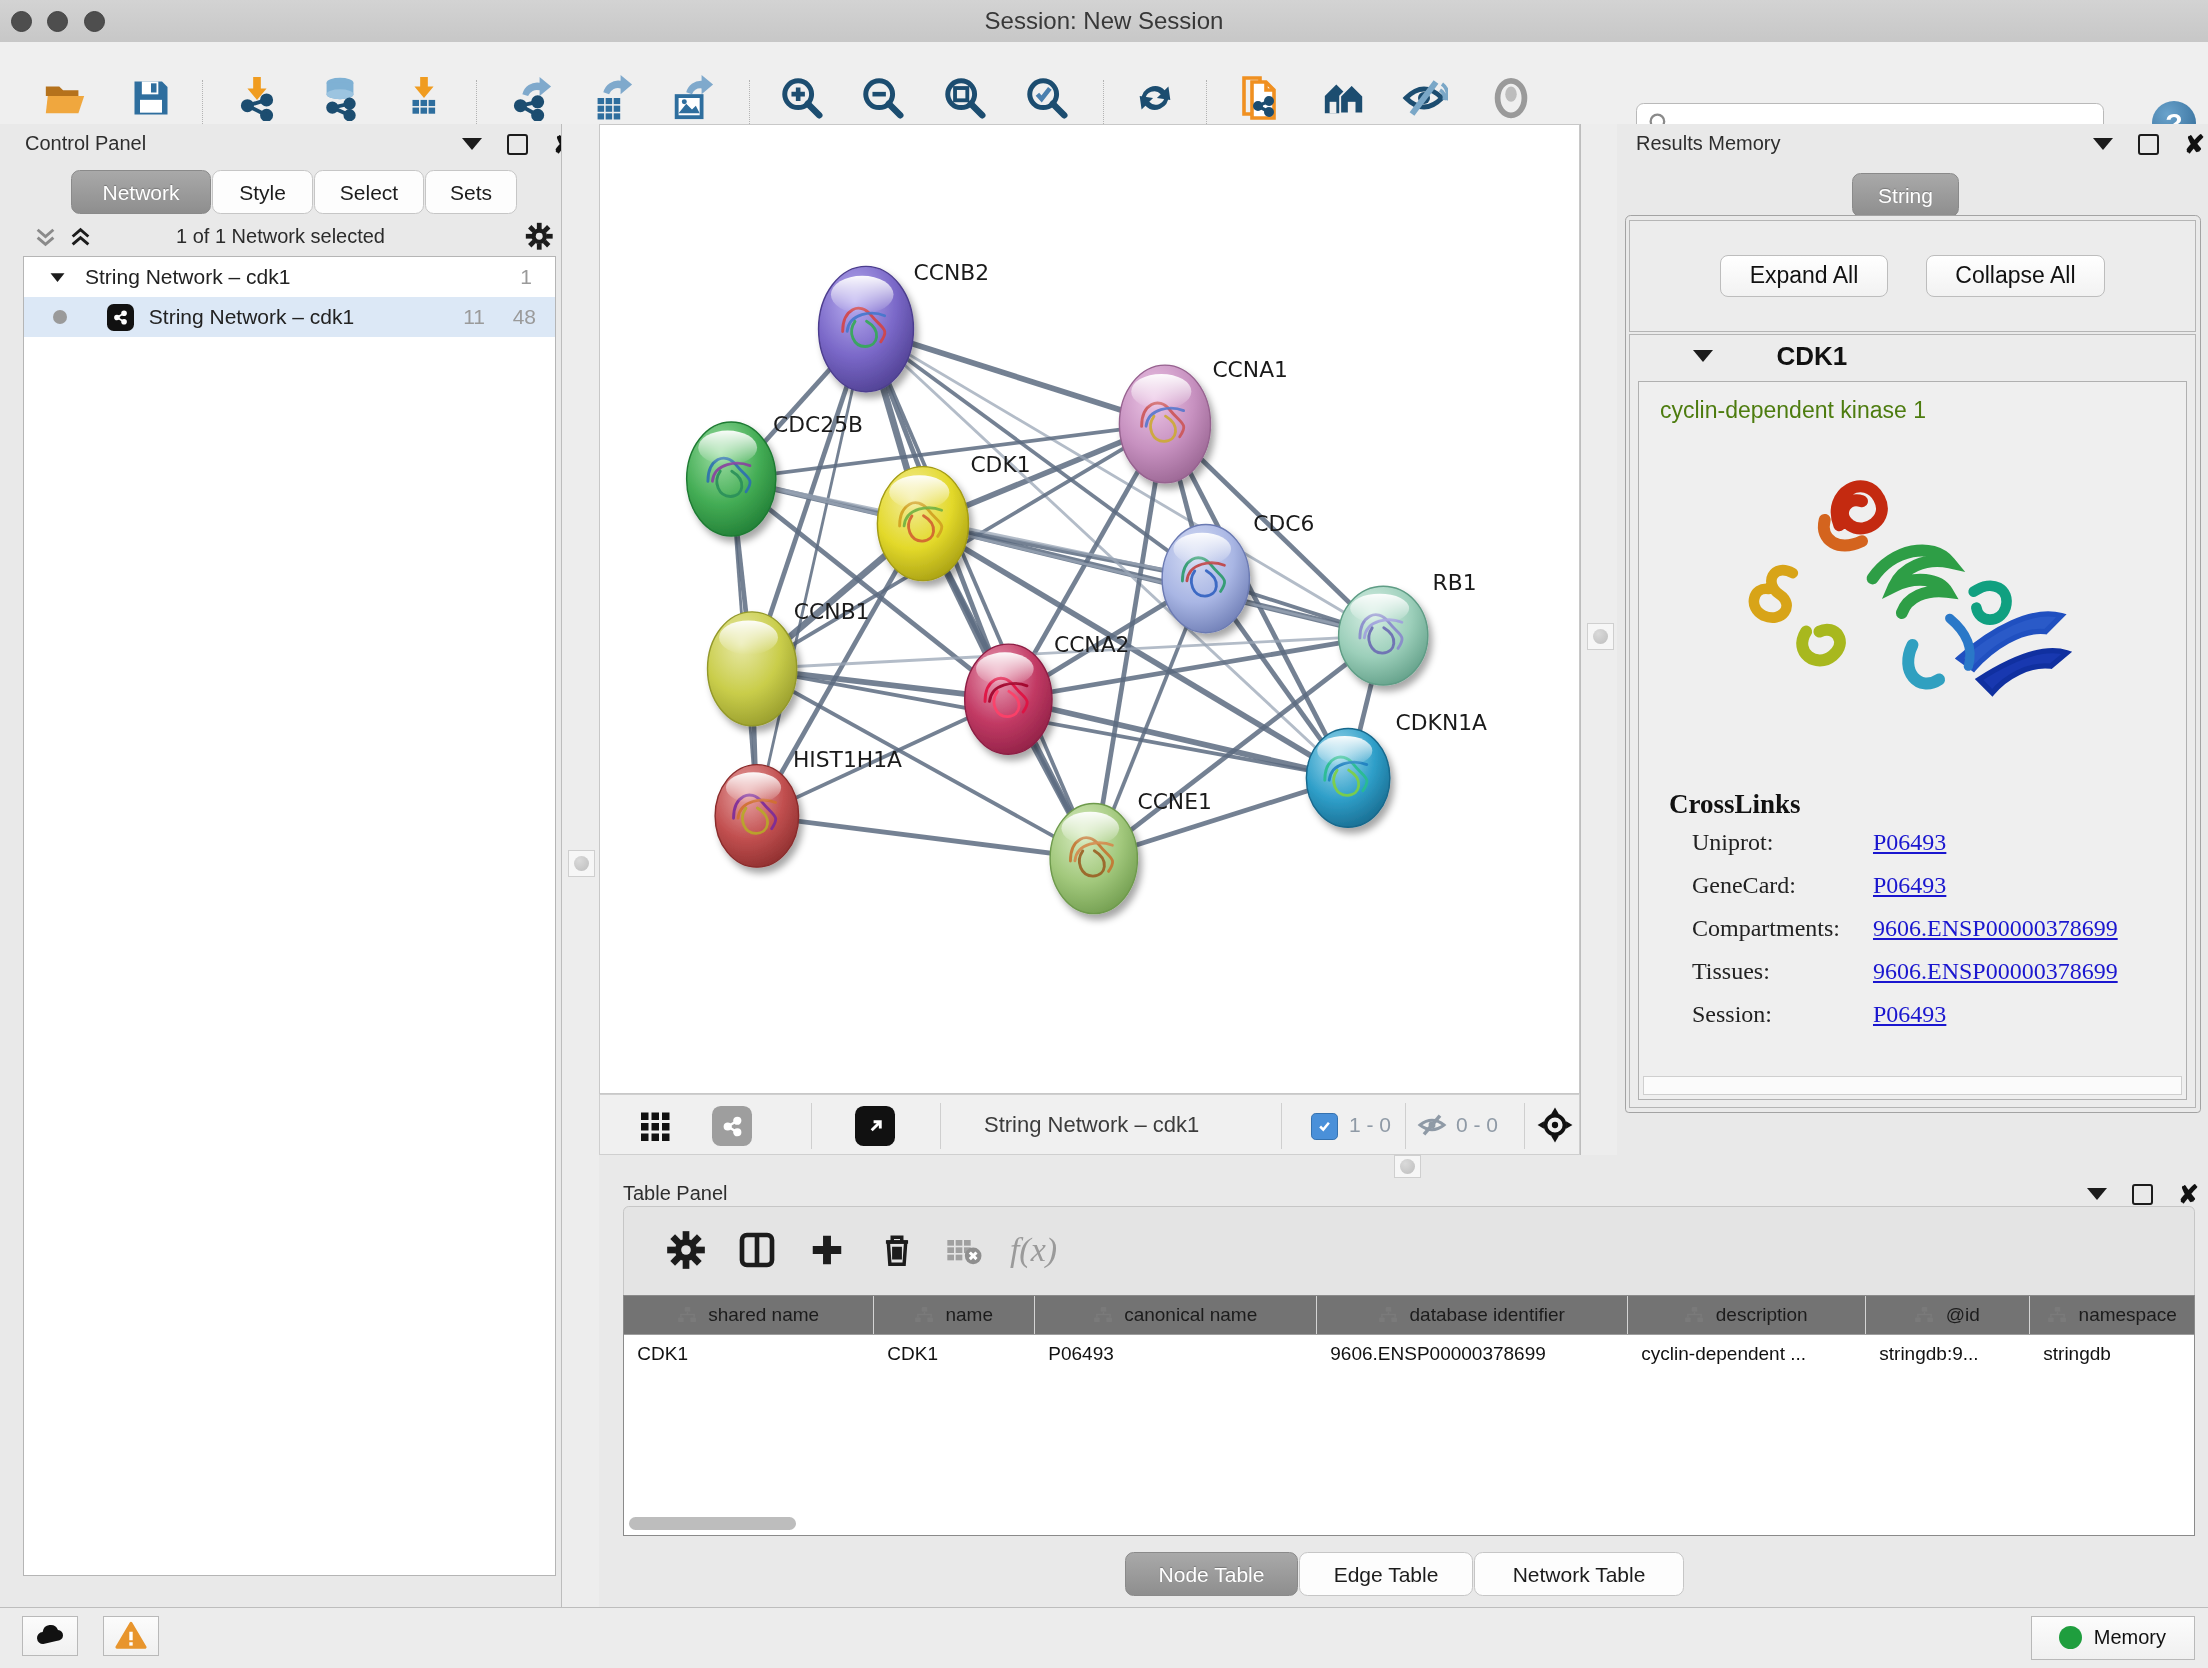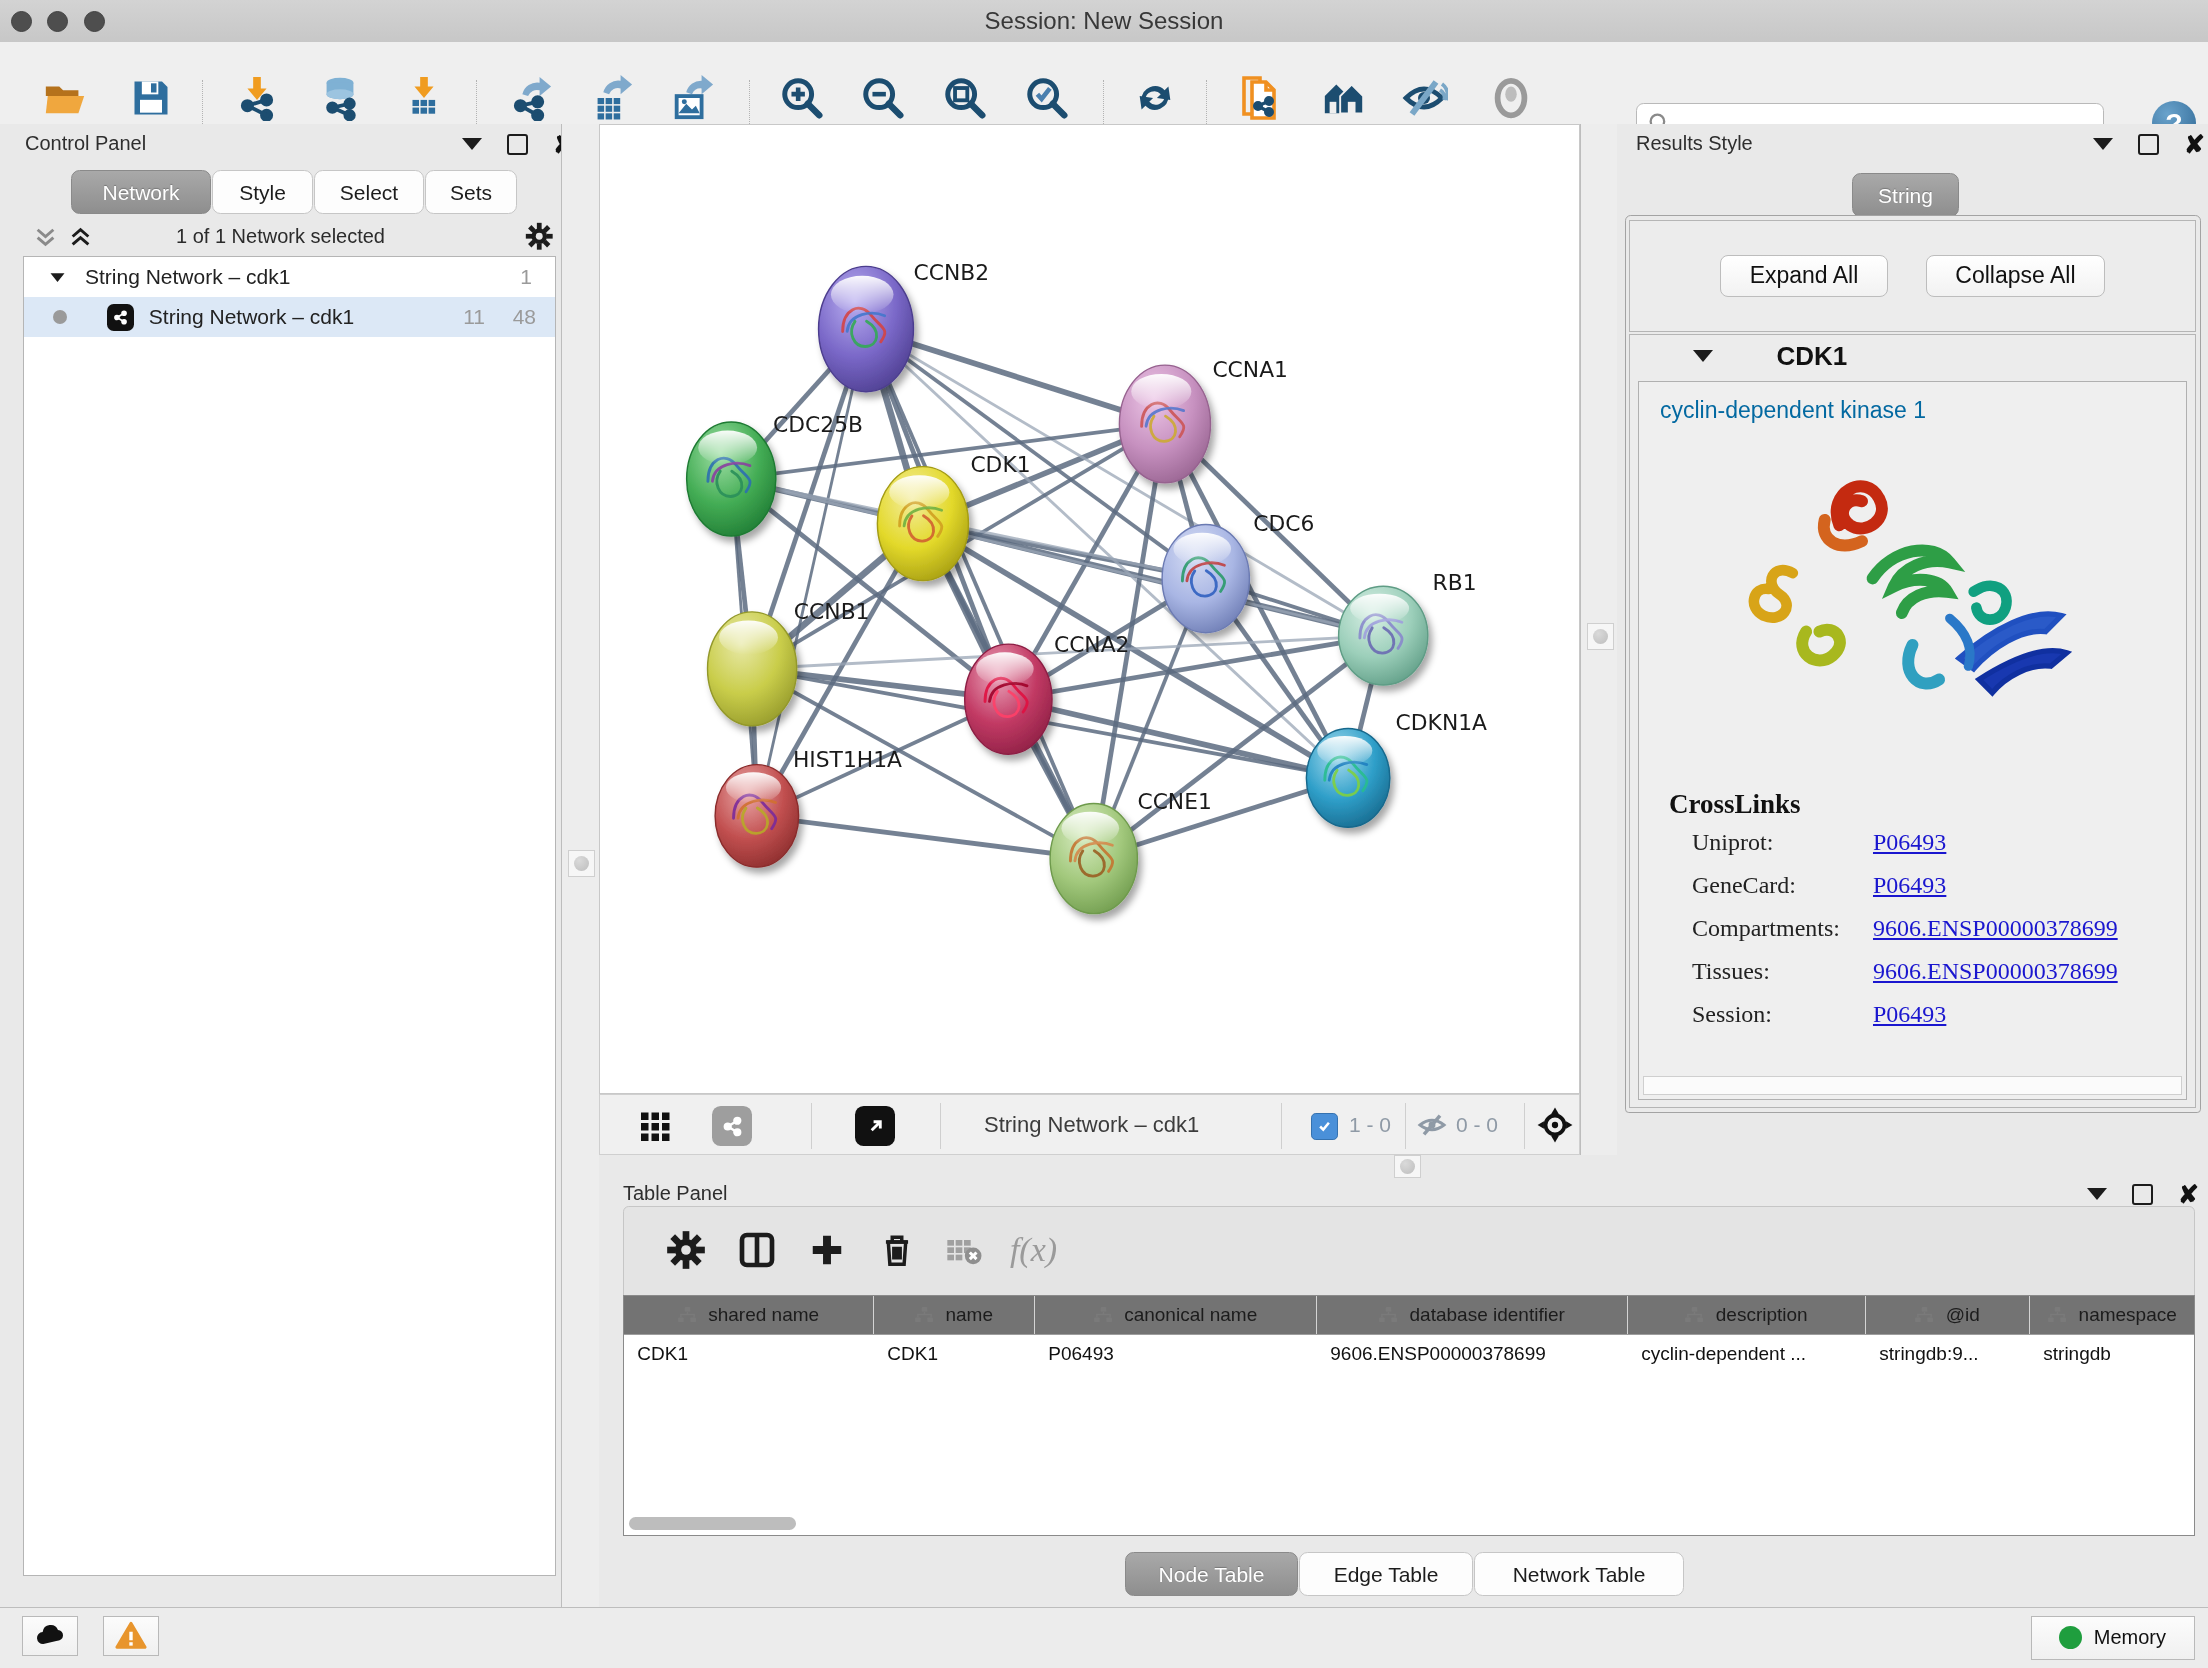--- a/index.html
+++ b/index.html
@@ -67,21 +67,21 @@
   .rp-outer{position:absolute;left:7.6px;top:91px;width:576px;height:898px;background:#eaeaea;
     border:1px solid #a3a3a3;border-radius:5.7px 5.7px 3.8px 3.8px;box-sizing:border-box;}
   .rp-box1{position:absolute;left:3.8px;top:3.8px;right:3.8px;height:110px;background:#ececec;
     border:1px solid #b5b5b5;display:flex;align-items:center;justify-content:center;gap:38px;}
   .rp-btn{background:linear-gradient(#ffffff,#f2f2f2);border:1px solid #bdbdbd;border-radius:8px;
     font-size:23px;padding:6.7px 28.5px;color:#111;}
   .rp-box2{position:absolute;left:3.8px;top:118px;right:3.8px;bottom:3.8px;border:1px solid #b5b5b5;background:#ececec;}
   .rp-gene-hdr{height:42px;display:flex;align-items:center;gap:63px;padding-left:63px;}
   .rp-gene{font-size:26px;font-weight:bold;color:#111;}
   .rp-content{position:absolute;left:7.6px;top:46px;right:7.6px;bottom:7.6px;background:#efefef;border:1px solid #b0b0b0;}
-  .rp-desc{font-size:23px;color:#0369a1;padding:15px 0 0 21px;}
+  .rp-desc{font-size:23px;color:#4d7c0f;padding:15px 0 0 21px;}
   .xl{font-family:"Liberation Serif",serif;}
   .xl-title{font-size:27px;font-weight:bold;color:#111;margin:13.3px 0 9.5px 30px;}
   .xl-row{display:grid;grid-template-columns:181px auto;margin:0 0 16px 53px;font-size:24px;}
   .xl-row a{color:#1a16cf;text-decoration:underline;}
   .rp-bottomstrip{position:absolute;left:3.8px;right:3.8px;bottom:3.8px;height:17px;background:#fbfbfb;border:1px solid #cfcfcf;}
   
   .table-panel{position:absolute;left:599px;top:1179px;width:1609px;height:428px;background:#e9e9e9;}
   .tp-toolbar{position:absolute;left:24px;top:27px;width:1572px;height:100px;background:#e4e4e4;
     border:1px solid #c6c6c6;border-radius:5.7px;box-sizing:border-box;}
   .tp-ico{position:absolute;top:17px;width:51px;height:51px;display:flex;align-items:center;justify-content:center;}
@@ -626,21 +626,21 @@
             <path d="M12 23 l2.4-4 h-4.8z"></path>
             <path d="M1 12 l4-2.4 v4.8z"></path>
             <path d="M23 12 l-4-2.4 v4.8z"></path>
           </g>
           <circle cx="12" cy="12" r="2" fill="#111"></circle>
         </svg>
     </div>
   </div>
 
   <div class="results-panel">
-    <div style="position:absolute;left:19px;top:7.6px" class="panel-title">Results Style</div>
+    <div style="position:absolute;left:19px;top:7.6px" class="panel-title">Results Memory</div>
     <div class="pt-icons" style="left:476px">
       <div class="tri-down"></div>
       <div class="float-ico"></div>
       <div class="close-x">✘</div>
     </div>
     <div class="tab active" style="left:235px;top:49px;width:107px">String</div>
     <div class="rp-outer">
       <div class="rp-box1">
         <button class="rp-btn">Expand All</button>
         <button class="rp-btn">Collapse All</button>

